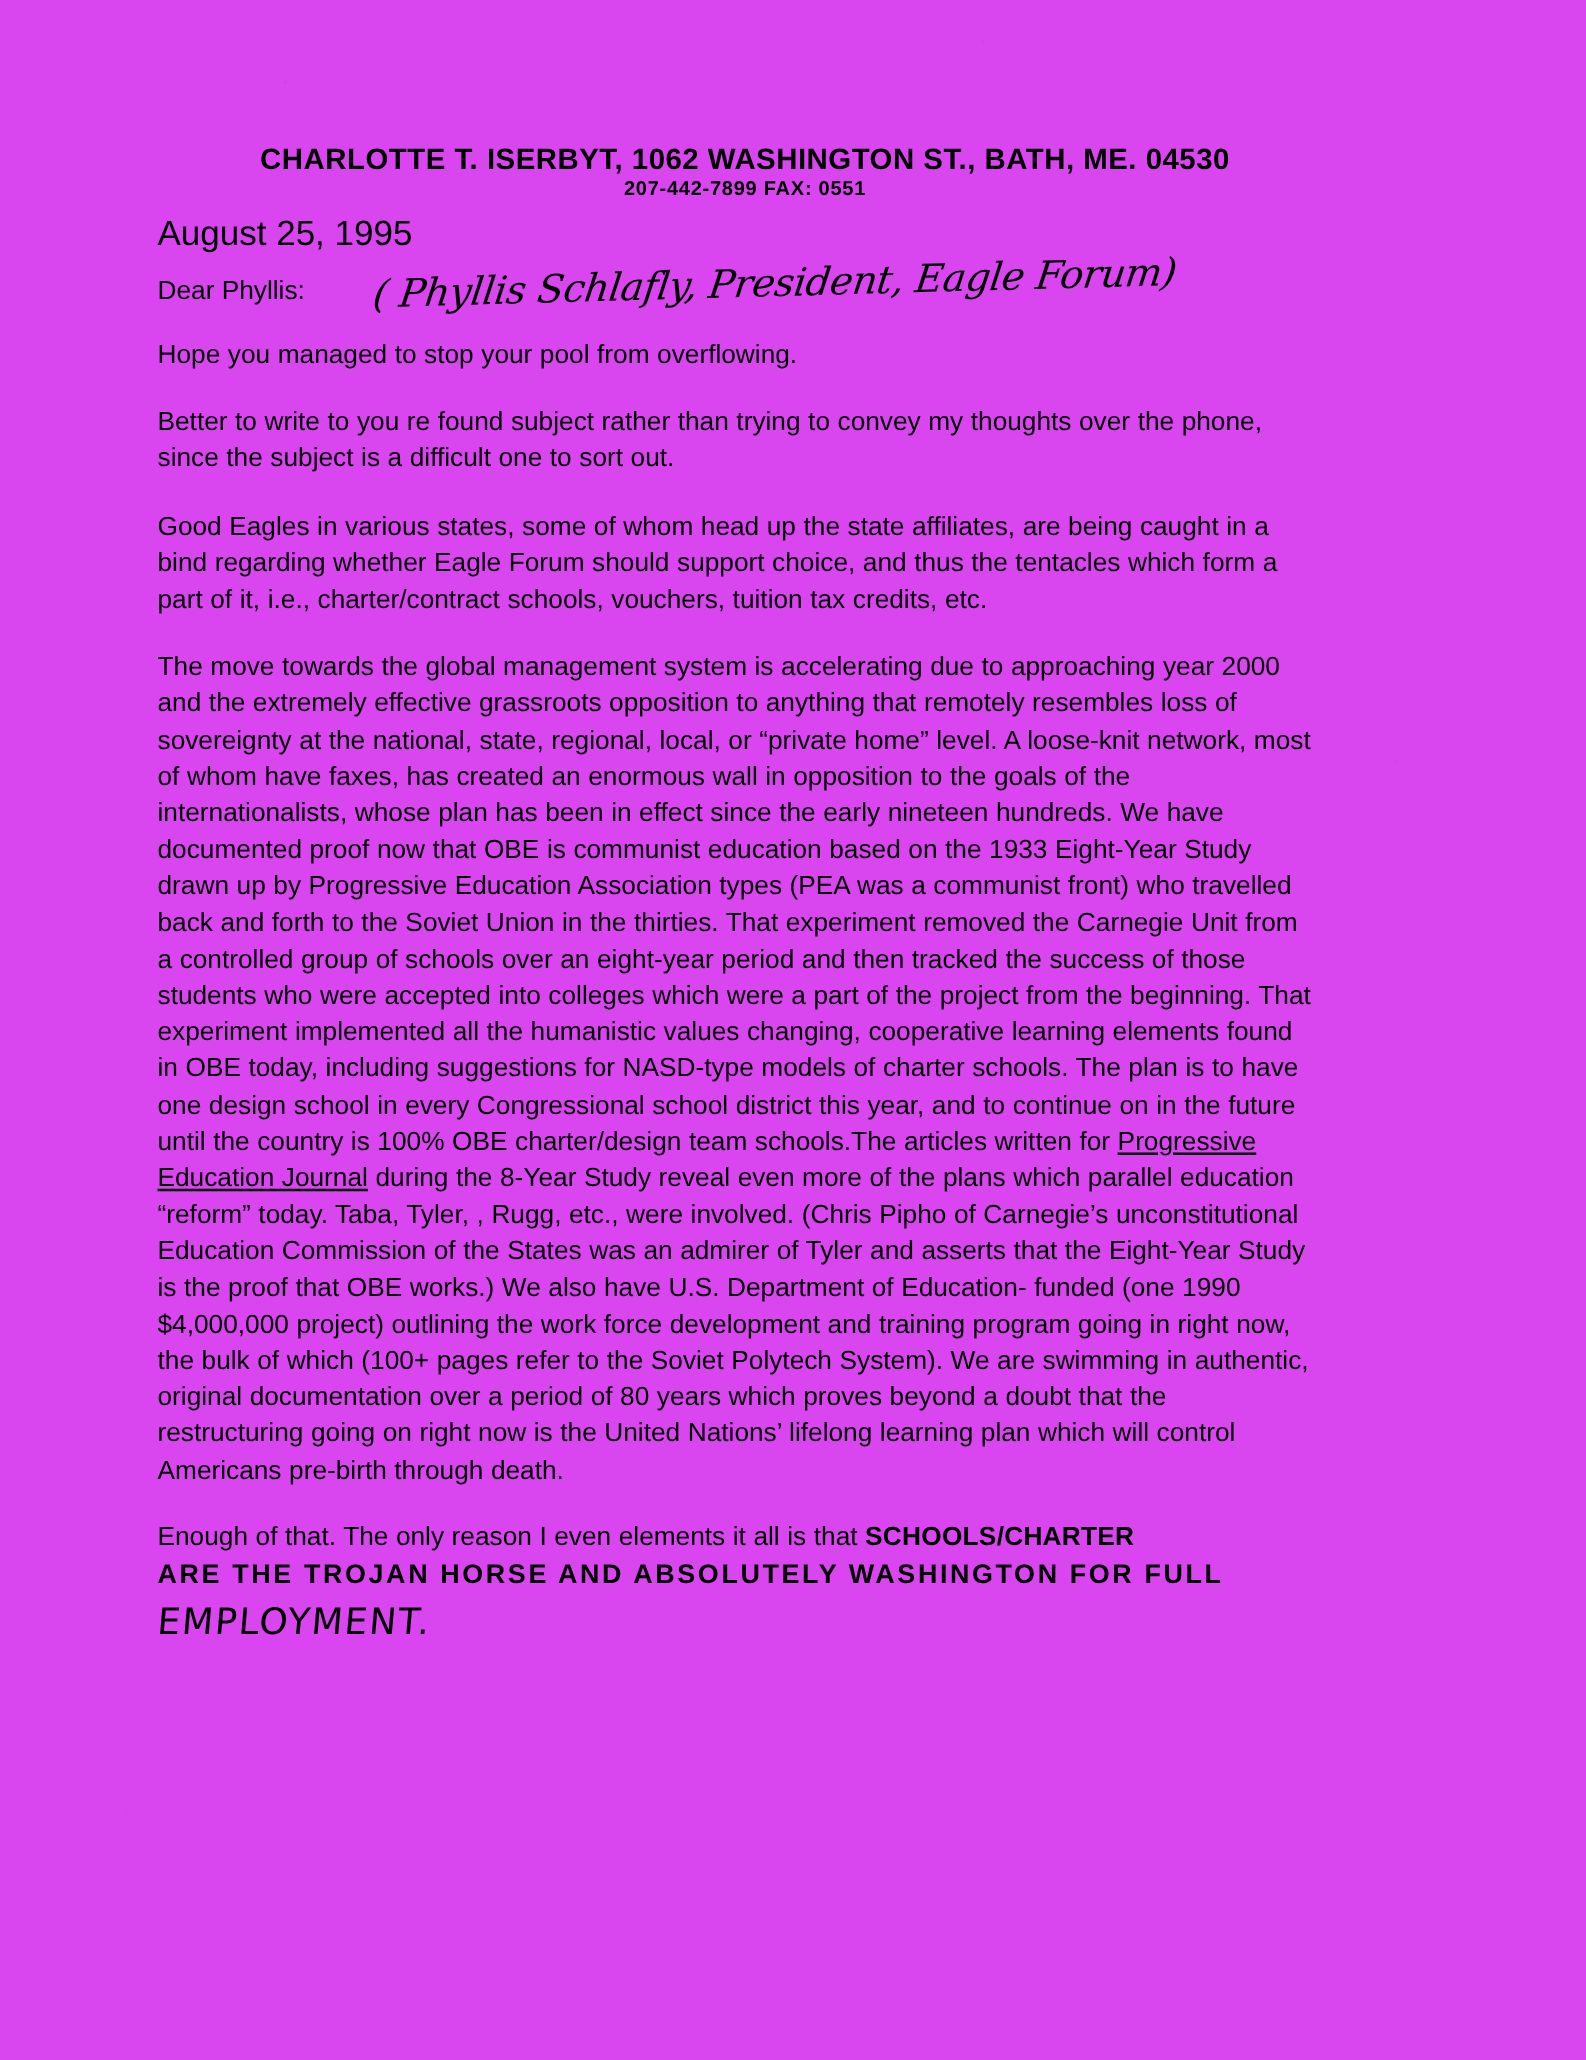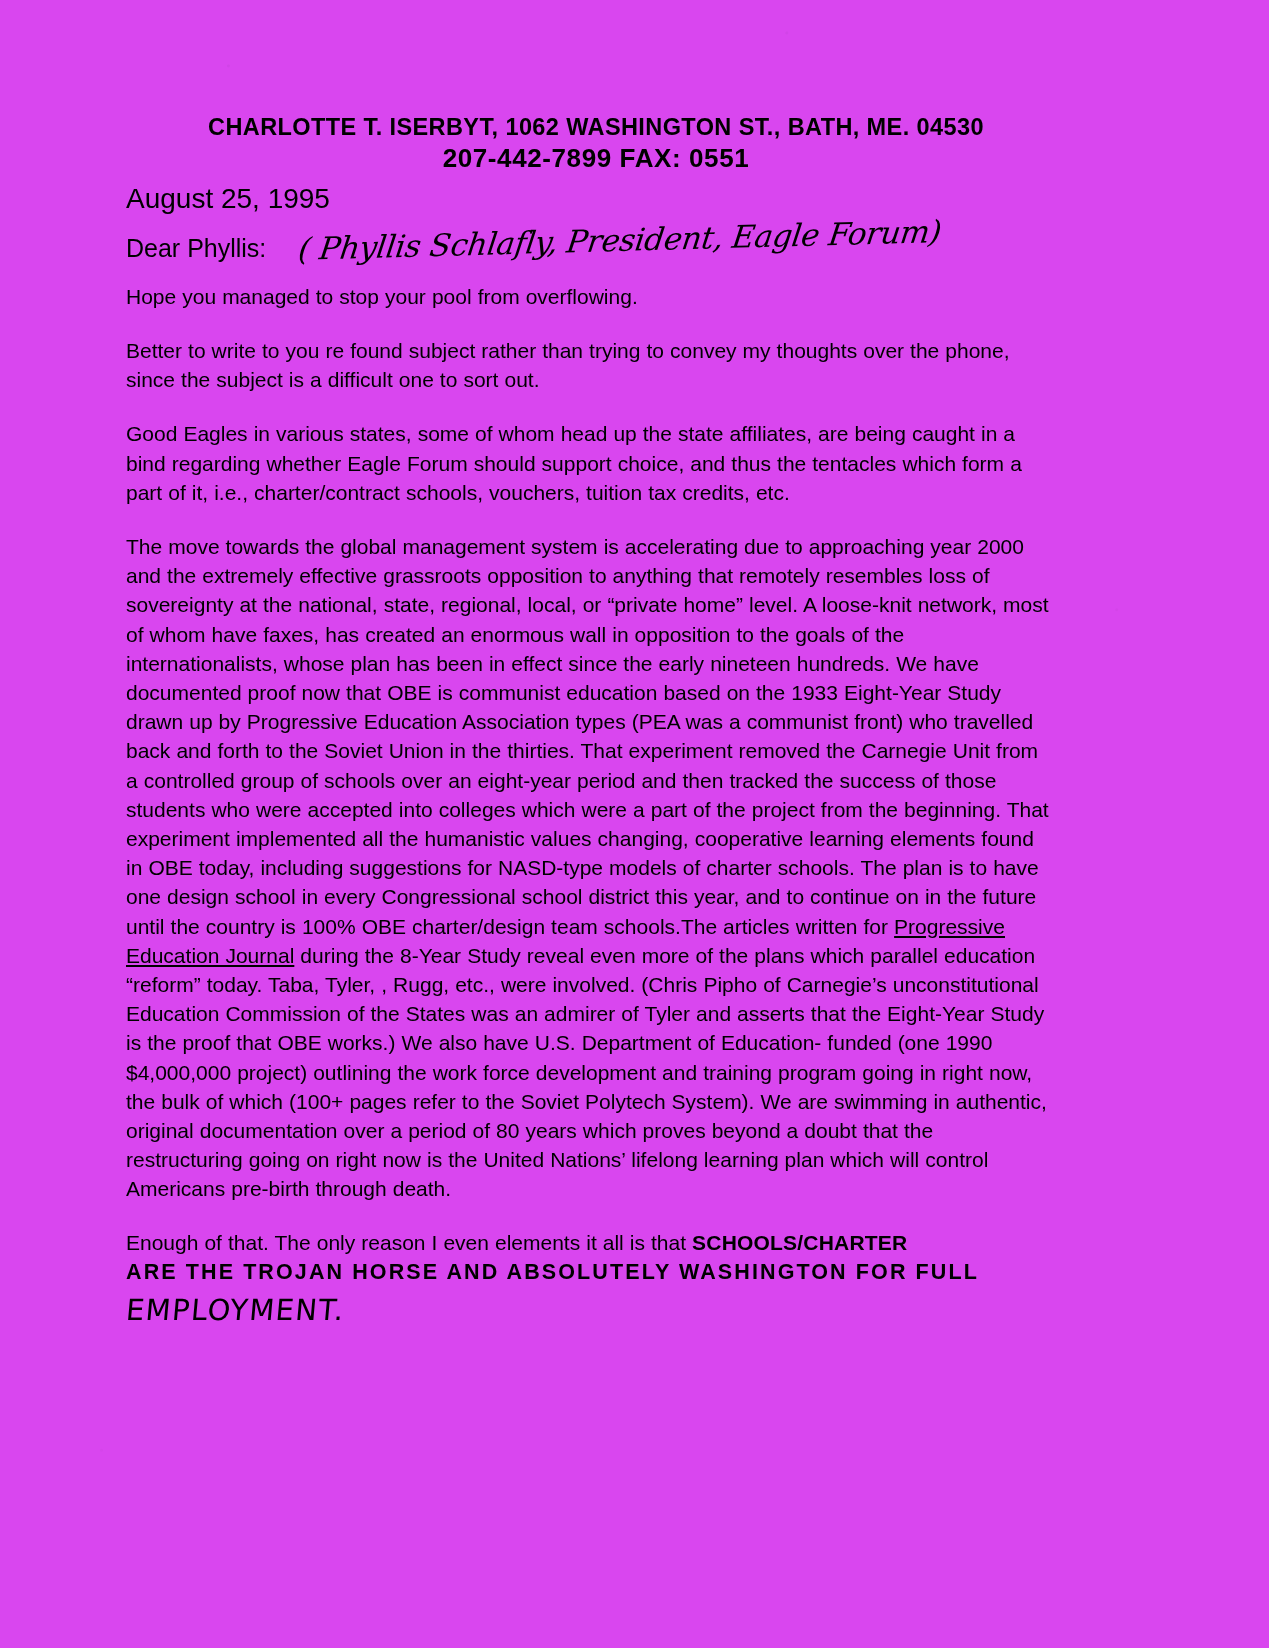--- a/index.html
+++ b/index.html
@@ -46,42 +46,42 @@
     font-size: 23.5px;
     line-height: 1.28;
     letter-spacing: 0.4px;
     margin-bottom: 6px;
   }
   .letterhead .line1 {
     white-space: nowrap;
     font-size: 23.5px;
   }
   .letterhead .line2 {
-    font-size: 26px;
+    font-size: 16px;
     letter-spacing: 0.6px;
   }
 
   
   .date {
     font-size: 28px;
     margin-top: 4px;
     margin-bottom: 4px;
     line-height: 1.3;
   }
   .salutation-row {
     position: relative;
     font-size: 21px;
     height: 54px;
     margin-bottom: 6px;
   }
   .salutation {
     position: absolute;
     left: 0;
     top: 12px;
-    font-size: 25px;
+    font-size: 21px;
   }
   .hand-annotation {
     position: absolute;
     left: 174px;
     top: 0px;
     font-family: "DejaVu Serif", serif;
     font-style: italic;
     font-size: 31px;
     letter-spacing: -0.5px;
     transform: skewX(-9deg) rotate(-1.6deg);

